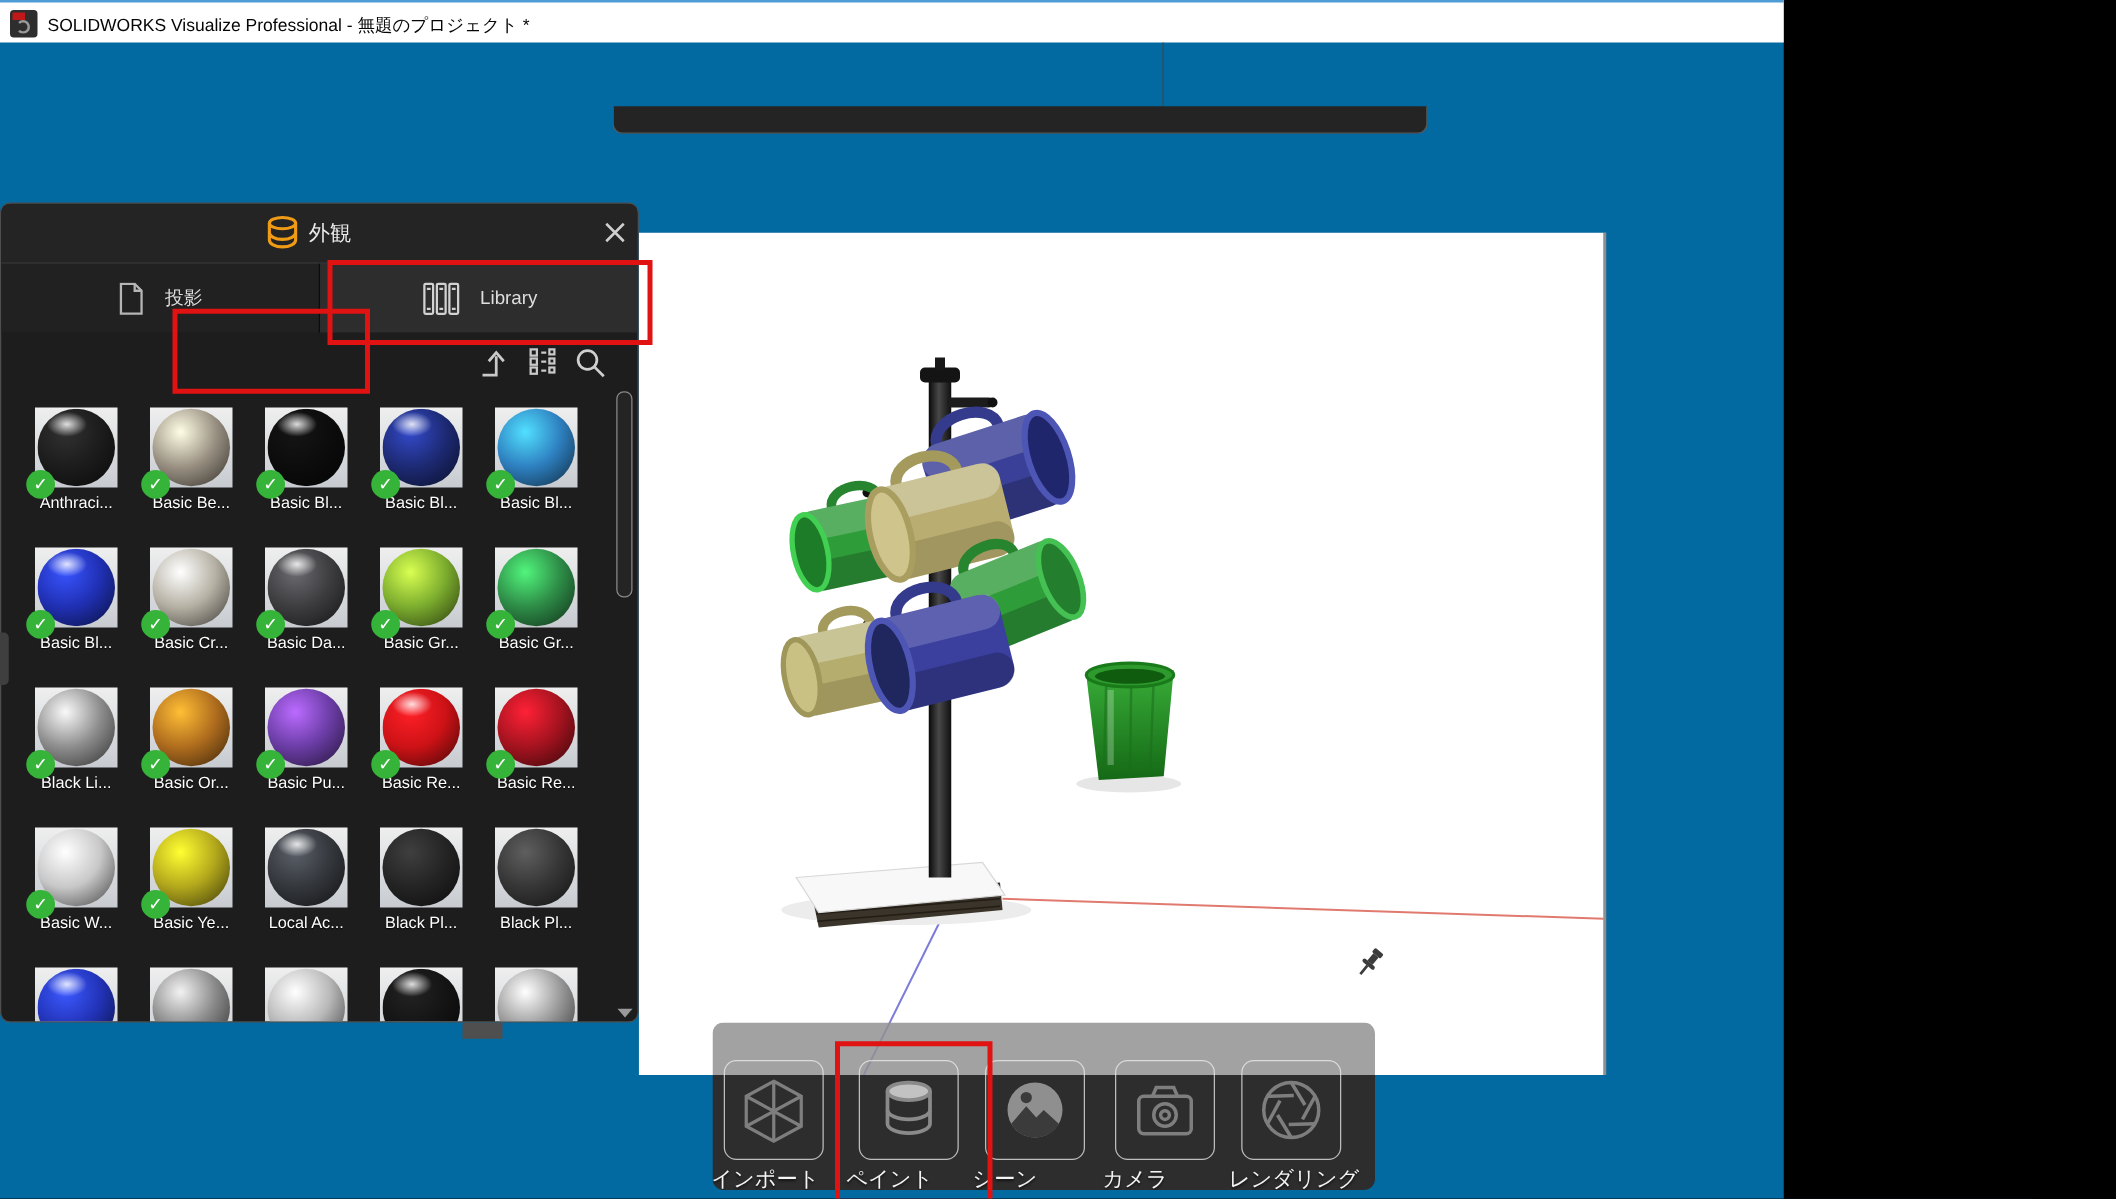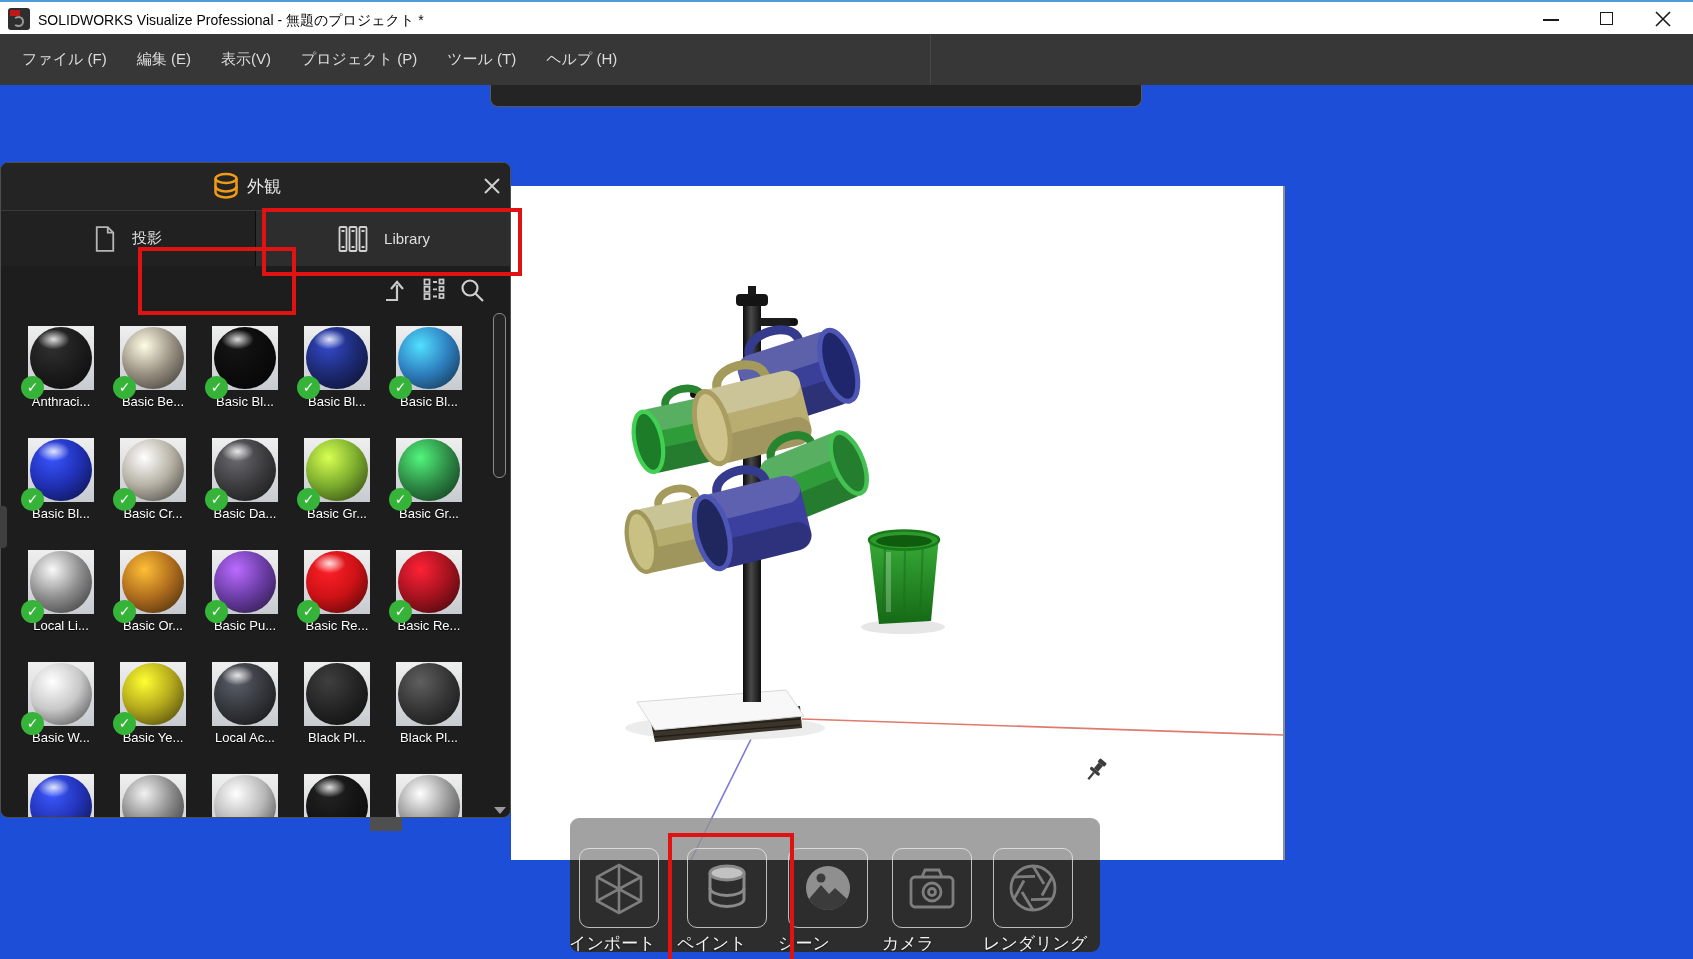--- a/index.html
+++ b/index.html
@@ -1,16 +1,16 @@
 <!DOCTYPE html>
 <html><head>
 <meta charset="utf-8">
 <style>
   html,body{margin:0;padding:0;background:#000;}
-  #app{position:relative;width:1693px;height:959px;background:#1d4ed8;overflow:hidden;
+  #app{position:relative;width:1427px;height:959px;background:#0369a1;overflow:hidden;
        font-family:"Liberation Sans","DejaVu Sans",sans-serif;-webkit-font-smoothing:antialiased;}
   
   #titlebar{position:absolute;left:0;top:0;width:1693px;height:34px;background:#fff;border-top:2px solid #4f9bd5;box-sizing:border-box;}
   #app-icon{position:absolute;left:8px;top:6px;width:22px;height:22px;background:#2e2e2e;border-radius:3px;}
   #app-icon .red{position:absolute;left:2px;top:2px;width:10px;height:6px;background:#c01818;}
   #app-icon .swirl{position:absolute;left:5px;top:8px;width:11px;height:11px;border:2px solid #9a9a9a;border-radius:50%;border-left-color:transparent;box-sizing:border-box;}
   #title-text{position:absolute;left:38px;top:0;height:34px;line-height:36px;font-size:14px;color:#050505;white-space:nowrap;}
   .winbtn{position:absolute;top:0;width:45px;height:34px;}
   #btn-min .glyph{position:absolute;left:14px;top:17px;width:16px;height:2px;background:#1a1a1a;}
   #btn-max .glyph{position:absolute;left:15px;top:10px;width:13px;height:13px;border:1.6px solid #1a1a1a;box-sizing:border-box;}
@@ -83,28 +83,20 @@
     <div id="btn-max" class="winbtn" style="left:1585px;">
         <div class="glyph"></div>
       </div>
     <div id="btn-close" class="winbtn" style="left:1641px;">
       <svg width="16" height="16" viewBox="0 0 16 16">
           <path d="M1 1 L15 15 M15 1 L1 15" stroke="#1a1a1a" stroke-width="1.6"></path>
         </svg>
     </div>
   </div>
 
-  <div id="menubar">
-    <span class="menu-item">ファイル (F)</span>
-    <span class="menu-item">編集 (E)</span>
-    <span class="menu-item">表示(V)</span>
-    <span class="menu-item">プロジェクト (P)</span>
-    <span class="menu-item">ツール (T)</span>
-    <span class="menu-item">ヘルプ (H)</span>
-  </div>
   <div id="menu-divider"></div>
   <div id="ribbon-remnant"></div>
 
   <svg id="viewport-svg" width="772" height="674" viewBox="511 186 772 674">
     <defs>
       <linearGradient id="poleGrad" x1="0" y1="0" x2="1" y2="0">
         <stop offset="0" stop-color="#0a0a0a"></stop>
           <stop offset="0.45" stop-color="#484848"></stop>
           <stop offset="1" stop-color="#101010"></stop>
       </linearGradient>
@@ -323,21 +315,21 @@
       <div class="sphere" style="background: radial-gradient(circle at 36% 30%, rgb(81, 245, 124) 0%, rgb(46, 140, 71) 48%, rgb(19, 59, 30) 92%);"></div>
       <div class="check">✓</div>
     </div>
     <div class="mat-name">Basic Gr...</div>
   </div>
         <div class="mat" style="left: 27px; top: 387px;">
     <div class="sphere-tile">
       <div class="sphere" style="background: radial-gradient(circle at 36% 30%, rgb(249, 249, 249) 0%, rgb(142, 142, 142) 48%, rgb(60, 60, 60) 92%);"></div>
       <div class="check">✓</div>
     </div>
-    <div class="mat-name">Local Li...</div>
+    <div class="mat-name">Black Li...</div>
   </div>
         <div class="mat" style="left: 119px; top: 387px;">
     <div class="sphere-tile">
       <div class="sphere" style="background: radial-gradient(circle at 36% 30%, rgb(255, 191, 53) 0%, rgb(176, 109, 30) 48%, rgb(74, 46, 13) 92%);"></div>
       <div class="check">✓</div>
     </div>
     <div class="mat-name">Basic Or...</div>
   </div>
         <div class="mat" style="left: 211px; top: 387px;">
     <div class="sphere-tile">

